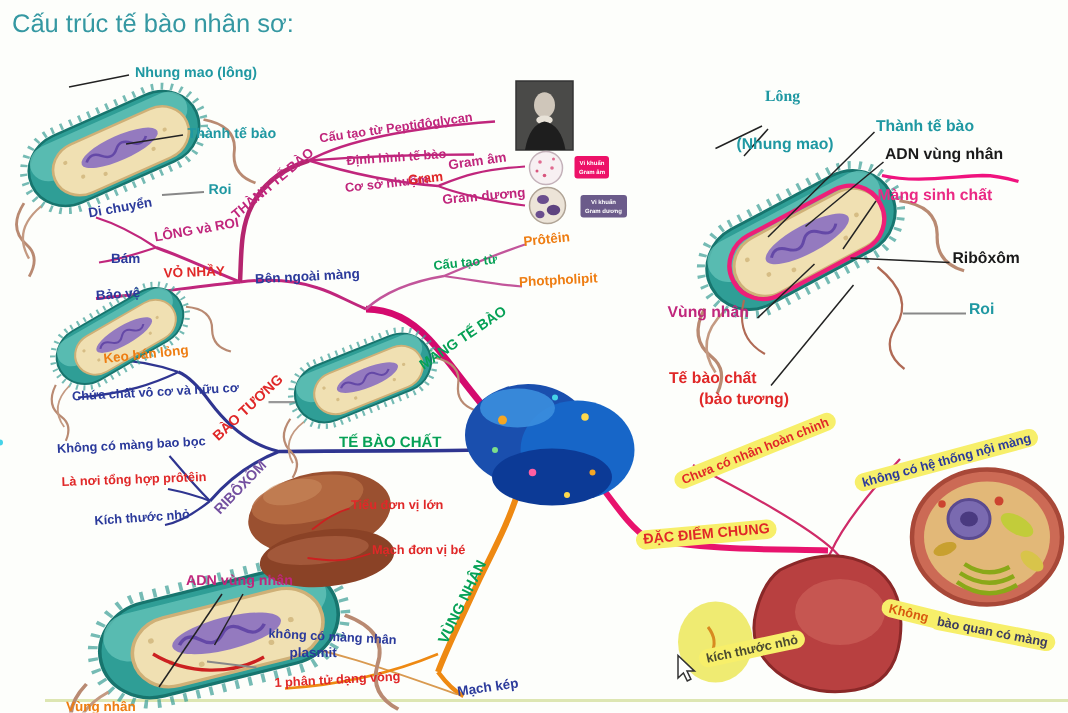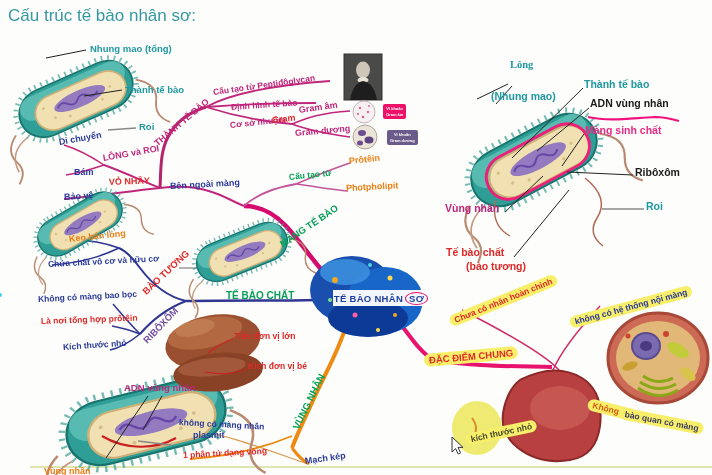--- a/index.html
+++ b/index.html
@@ -180,34 +180,30 @@
         <path d="M633,175 L567,172"></path>
       <path d="M644,209 L602,209" stroke="#888888" stroke-width="1.4"></path>
       <path d="M505,212 L543,176"></path>
         <path d="M514,257 L569,190"></path>
       <path d="M588,117 C610,122 632,118 655,117 C665,117 672,119 679,121" stroke="#f0127e" stroke-width="2.2"></path>
     </g>
 
     <polygon points="452,437 452,452 455.6,448.6 458.2,454 460.6,452.8 458,447.4 463,447.4" fill="#ffffff" stroke="#333333" stroke-width="1"></polygon>
   </svg>
 
-  <div id="center-banner">
-    <span>TẾ BÀO NHÂN</span>
-    <span class="circled">SƠ</span>
-  </div>
 
   <div class="gram-badge" id="gram-badge-am">
     <div>Vi khuẩn</div>
     <div>Gram âm</div>
   </div>
   <div class="gram-badge" id="gram-badge-duong">
     <div>Vi khuẩn</div>
     <div>Gram dương</div>
   </div>
-<div class="lbl" style="left: 90px; top: 44px; color: rgb(31, 152, 162); font-size: 9.5px;">Nhung mao (tổng)</div>
+<div class="lbl" style="left: 90px; top: 44px; color: rgb(31, 152, 162); font-size: 9.5px;">Nhung mao (lông)</div>
     <div class="lbl" style="left: 125px; top: 85px; color: rgb(31, 152, 162); font-size: 9.5px;">Thành tế bào</div>
     <div class="lbl" style="left: 139px; top: 122px; color: rgb(31, 152, 162); font-size: 9.5px;">Roi</div>
     <div class="lbl" style="left: 156px; top: 140px; color: rgb(192, 38, 124); font-size: 9px; transform: rotate(-40deg);">THÀNH TẾ BÀO</div>
     <div class="lbl" style="left: 213px; top: 88px; color: rgb(192, 38, 124); font-size: 8.5px; transform: rotate(-8deg);">Cấu tạo từ Peptiđôglycan</div>
     <div class="lbl" style="left: 231px; top: 103px; color: rgb(192, 38, 124); font-size: 8.5px; transform: rotate(-4deg);">Định hình tế bào</div>
     <div class="lbl" style="left: 230px; top: 121px; color: rgb(192, 38, 124); font-size: 8.5px; transform: rotate(-6deg);">Cơ sở nhuộm</div>
     <div class="lbl" style="left: 272px; top: 116px; color: rgb(224, 40, 40); font-size: 9px; transform: rotate(-6deg);">Gram</div>
     <div class="lbl" style="left: 299px; top: 106px; color: rgb(192, 38, 124); font-size: 9px; transform: rotate(-8deg);">Gram âm</div>
     <div class="lbl" style="left: 295px; top: 129px; color: rgb(192, 38, 124); font-size: 9px; transform: rotate(-5deg);">Gram dương</div>
     <div class="lbl" style="left: 59px; top: 138px; color: rgb(43, 58, 155); font-size: 9px; transform: rotate(-10deg);">Di chuyển</div>
@@ -222,21 +218,21 @@
     <div class="lbl" style="left: 346px; top: 184px; color: rgb(238, 125, 18); font-size: 9px; transform: rotate(-3deg);">Photpholipit</div>
     <div class="lbl" style="left: 226px; top: 291px; color: rgb(6, 161, 86); font-size: 10px;">TẾ BÀO CHẤT</div>
     <div class="lbl" style="left: 144px; top: 288px; color: rgb(224, 40, 40); font-size: 9.5px; transform: rotate(-43deg);">BÀO TƯƠNG</div>
     <div class="lbl" style="left: 69px; top: 235px; color: rgb(238, 125, 18); font-size: 9px; transform: rotate(-6deg);">Keo bán lỏng</div>
     <div class="lbl" style="left: 48px; top: 260px; color: rgb(43, 58, 155); font-size: 8.5px; transform: rotate(-3deg);">Chứa chất vô cơ và hữu cơ</div>
     <div class="lbl" style="left: 145px; top: 337px; color: rgb(116, 80, 160); font-size: 9.5px; transform: rotate(-46deg);">RIBÔXÔM</div>
     <div class="lbl" style="left: 38px; top: 295px; color: rgb(43, 58, 155); font-size: 8.5px; transform: rotate(-3deg);">Không có màng bao bọc</div>
     <div class="lbl" style="left: 41px; top: 317px; color: rgb(224, 40, 40); font-size: 8.5px; transform: rotate(-2deg);">Là nơi tổng hợp prôtêin</div>
     <div class="lbl" style="left: 63px; top: 343px; color: rgb(43, 58, 155); font-size: 8.5px; transform: rotate(-4deg);">Kích thước nhỏ</div>
     <div class="lbl" style="left: 234px; top: 332px; color: rgb(224, 40, 40); font-size: 8.5px;">Tiểu đơn vị lớn</div>
-    <div class="lbl" style="left: 248px; top: 362px; color: rgb(224, 40, 40); font-size: 8.5px;">Kích đơn vị bé</div>
+    <div class="lbl" style="left: 248px; top: 362px; color: rgb(224, 40, 40); font-size: 8.5px;">Mạch đơn vị bé</div>
     <div class="lbl" style="left: 296px; top: 424px; color: rgb(6, 161, 86); font-size: 10px; transform: rotate(-64deg);">VÙNG NHÂN</div>
     <div class="lbl" style="left: 124px; top: 383px; color: rgb(192, 38, 124); font-size: 9.5px;">ADN vùng nhân</div>
     <div class="lbl" style="left: 179px; top: 418px; color: rgb(43, 58, 155); font-size: 8.5px; transform: rotate(3deg);">không có màng nhân</div>
     <div class="lbl" style="left: 174px; top: 431px; color: rgb(43, 58, 155); font-size: 9px; margin-left: 19px;">plasmit</div>
     <div class="lbl" style="left: 183px; top: 451px; color: rgb(224, 40, 40); font-size: 8.5px; transform: rotate(-3deg);">1 phân tử dạng vòng</div>
     <div class="lbl" style="left: 305px; top: 457px; color: rgb(43, 58, 155); font-size: 9px; transform: rotate(-8deg);">Mạch kép</div>
     <div class="lbl" style="left: 44px; top: 467px; color: rgb(238, 125, 18); font-size: 9px;">Vùng nhân</div>
     <div class="lbl hl" style="left: 424px; top: 354px; color: rgb(224, 40, 40); font-size: 9.5px; transform: rotate(-5deg);">ĐẶC ĐIỂM CHUNG</div>
     <div class="lbl hl" style="left: 450px; top: 316px; color: rgb(224, 40, 40); font-size: 8.5px; transform: rotate(-22deg);">Chưa có nhân hoàn chỉnh</div>
     <div class="lbl hl" style="left: 570px; top: 317px; color: rgb(43, 58, 155); font-size: 8.5px; transform: rotate(-15deg);">không có hệ thống nội màng</div>

